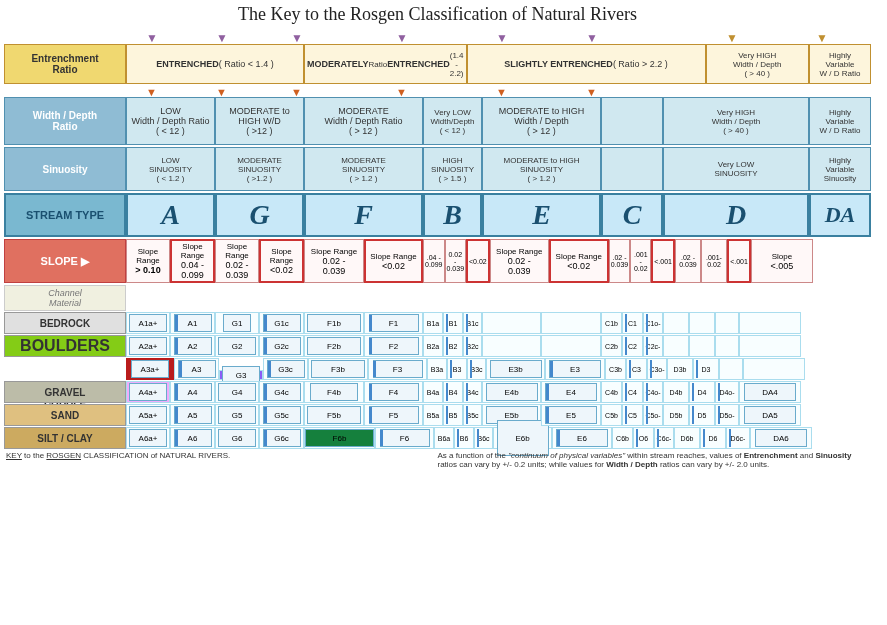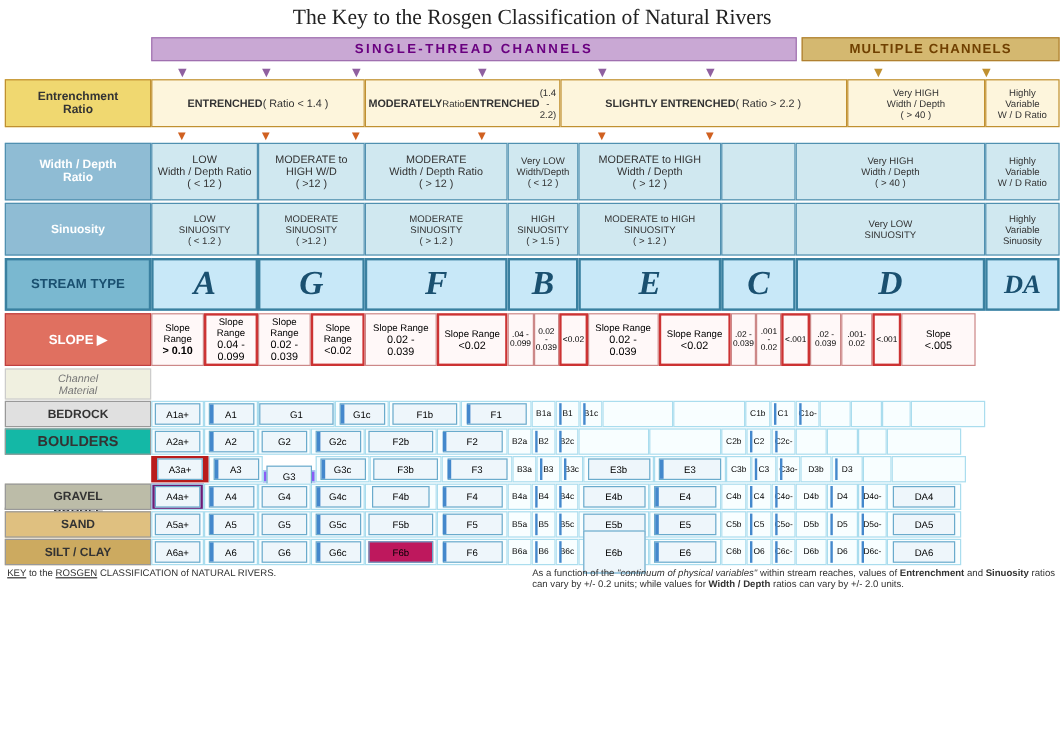--- a/index.html
+++ b/index.html
@@ -1,33 +1,28 @@
 <!DOCTYPE html>
 <html><head>
   <meta charset="utf-8">
   <style>
     * { box-sizing: border-box; margin: 0; padding: 0; }
     body { font-family: Arial, sans-serif; background: #fff; width: 887px; min-height: 625px; overflow-x: hidden; }
     
-    .main-container { width: 887px; padding: 4px 4px 2px 4px; }
+    .main-container { width: 887px; padding: 4px 16px 2px 4px; }
     
     h1.title { text-align: center; font-size: 18px; font-weight: normal; color: #222; margin-bottom: 6px; font-family: Georgia, serif; }
   </style>
 </head>
 <body>
 
 <div class="main-container">
 
   <h1 class="title">The Key to the Rosgen Classification of Natural Rivers</h1>
 
-  <div style="display:flex; margin-bottom:2px; margin-left:122px;">
-    <div style="flex:0 0 538px; background:#c9a8d4; color:#6a0080; text-align:center; font-weight:bold; font-size:11px; letter-spacing:2px; padding:3px 0; border:1px solid #a070b0;">SINGLE-THREAD CHANNELS</div>
-    <div style="flex:0 0 4px;"></div>
-    <div style="flex:1; background:#d4b870; color:#704000; text-align:center; font-weight:bold; font-size:11px; letter-spacing:1px; padding:3px 0; border:1px solid #b08030;">MULTIPLE CHANNELS</div>
-  </div>
 
   <div style="display:flex; margin-left:122px; height:12px; position:relative; width:757px; margin-bottom:1px;">
     <span style="position:absolute; left:20px; color:#9060a0; font-size:12px;">▼</span>
     <span style="position:absolute; left:90px; color:#9060a0; font-size:12px;">▼</span>
     <span style="position:absolute; left:165px; color:#9060a0; font-size:12px;">▼</span>
     <span style="position:absolute; left:270px; color:#9060a0; font-size:12px;">▼</span>
     <span style="position:absolute; left:370px; color:#9060a0; font-size:12px;">▼</span>
     <span style="position:absolute; left:460px; color:#9060a0; font-size:12px;">▼</span>
     <span style="position:absolute; left:600px; color:#c09030; font-size:12px;">▼</span>
     <span style="position:absolute; left:690px; color:#c09030; font-size:12px;">▼</span>
@@ -148,21 +143,21 @@
 
     <div style="flex:0 0 44px; border:1px solid #aaddee; display:flex; align-items:center; justify-content:center; font-size:8px; position:relative; background:#f8feff;">
         <div style="border:1px solid #6aabcc; background:#eef6fb; width:38px; height:18px; display:flex; align-items:center; justify-content:center; font-size:8px;">A1a+</div>
       </div>
     <div style="flex:0 0 45px; border:1px solid #aaddee; display:flex; align-items:center; justify-content:center; font-size:8px; background:#f8feff; position:relative;">
         <div style="border:1px solid #6aabcc; background:#eef6fb; width:38px; height:18px; display:flex; align-items:center; justify-content:center; font-size:8px;">A1</div>
         <div style="position:absolute; top:2px; bottom:2px; width:3px; background:#4488cc; left:4px;"></div>
       </div>
 
     <div style="flex:0 0 44px; border:1px solid #aaddee; display:flex; align-items:center; justify-content:center; font-size:8px; background:#f8feff;">
-        <div style="border:1px solid #6aabcc; background:#eef6fb; width:62px; height:18px; display:flex; align-items:center; justify-content:center; font-size:8px;">G1</div>
+        <div style="border:1px solid #6aabcc; background:#eef6fb; width:28px; height:18px; display:flex; align-items:center; justify-content:center; font-size:8px;">G1</div>
       </div>
     <div style="flex:0 0 45px; border:1px solid #aaddee; display:flex; align-items:center; justify-content:center; font-size:8px; background:#f8feff; position:relative;">
         <div style="border:1px solid #6aabcc; background:#eef6fb; width:38px; height:18px; display:flex; align-items:center; justify-content:center; font-size:8px;">G1c</div>
         <div style="position:absolute; top:2px; bottom:2px; width:3px; background:#4488cc; left:4px;"></div>
       </div>
 
     <div style="flex:0 0 60px; border:1px solid #aaddee; display:flex; align-items:center; justify-content:center; font-size:8px; background:#f8feff;">
         <div style="border:1px solid #6aabcc; background:#eef6fb; width:54px; height:18px; display:flex; align-items:center; justify-content:center; font-size:8px;">F1b</div>
       </div>
     <div style="flex:0 0 59px; border:1px solid #aaddee; display:flex; align-items:center; justify-content:center; font-size:8px; background:#f8feff; position:relative;">
@@ -182,21 +177,21 @@
     <div style="flex:0 0 20px; border:1px solid #aaddee; display:flex; align-items:center; justify-content:center; font-size:7px; background:#f8feff; position:relative;">C1o-<div style="position:absolute; top:1px; bottom:1px; width:2px; background:#4488cc; left:2px;"></div></div>
 
     <div style="flex:0 0 26px; border:1px solid #aaddee; display:flex; align-items:center; justify-content:center; font-size:7px; background:#f8feff;"></div>
     <div style="flex:0 0 26px; border:1px solid #aaddee; display:flex; align-items:center; justify-content:center; font-size:7px; background:#f8feff;"></div>
     <div style="flex:0 0 24px; border:1px solid #aaddee; display:flex; align-items:center; justify-content:center; font-size:7px; background:#f8feff;"></div>
 
     <div style="flex:0 0 62px; border:1px solid #aaddee; display:flex; align-items:center; justify-content:center; font-size:8px; background:#f8feff;"></div>
   </div>
 
   <div style="display:flex; margin-bottom:1px; height:22px;">
-    <div style="flex:0 0 122px; background:#14b8a6; border:1px solid #999; display:flex; align-items:center; justify-content:center; font-size:12px; font-weight:bold; color:#333; text-align:center;">BOULDERS</div>
+    <div style="flex:0 0 122px; background:#84cc16; border:1px solid #999; display:flex; align-items:center; justify-content:center; font-size:16px; font-weight:bold; color:#333; text-align:center;">BOULDERS</div>
     <div style="flex:0 0 44px; border:1px solid #aaddee; display:flex; align-items:center; justify-content:center; font-size:8px; background:#f8feff;">
         <div style="border:1px solid #6aabcc; background:#eef6fb; width:38px; height:18px; display:flex; align-items:center; justify-content:center; font-size:8px;">A2a+</div>
       </div>
     <div style="flex:0 0 45px; border:1px solid #aaddee; display:flex; align-items:center; justify-content:center; font-size:8px; background:#f8feff; position:relative;">
         <div style="border:1px solid #6aabcc; background:#eef6fb; width:38px; height:18px; display:flex; align-items:center; justify-content:center; font-size:8px;">A2</div>
         <div style="position:absolute; top:2px; bottom:2px; width:3px; background:#4488cc; left:4px;"></div>
       </div>
     <div style="flex:0 0 44px; border:1px solid #aaddee; display:flex; align-items:center; justify-content:center; font-size:8px; background:#f8feff;">
         <div style="border:1px solid #6aabcc; background:#eef6fb; width:38px; height:18px; display:flex; align-items:center; justify-content:center; font-size:8px;">G2</div>
       </div>
@@ -262,21 +257,21 @@
     <div style="flex:0 0 21px; border:1px solid #aaddee; display:flex; align-items:center; justify-content:center; font-size:7px; background:#f8feff; position:relative;">C3<div style="position:absolute; top:1px; bottom:1px; width:2px; background:#4488cc; left:2px;"></div></div>
     <div style="flex:0 0 20px; border:1px solid #aaddee; display:flex; align-items:center; justify-content:center; font-size:7px; background:#f8feff; position:relative;">C3o-<div style="position:absolute; top:1px; bottom:1px; width:2px; background:#4488cc; left:2px;"></div></div>
     <div style="flex:0 0 26px; border:1px solid #aaddee; display:flex; align-items:center; justify-content:center; font-size:7px; background:#f8feff;">D3b</div>
     <div style="flex:0 0 26px; border:1px solid #aaddee; display:flex; align-items:center; justify-content:center; font-size:7px; background:#f8feff; position:relative;">D3<div style="position:absolute; top:1px; bottom:1px; width:2px; background:#4488cc; left:2px;"></div></div>
     <div style="flex:0 0 24px; border:1px solid #aaddee; display:flex; align-items:center; justify-content:center; font-size:7px; background:#f8feff;"></div>
     <div style="flex:0 0 62px; border:1px solid #aaddee; display:flex; align-items:center; justify-content:center; font-size:8px; background:#f8feff;"></div>
   </div>
 
   <div style="display:flex; margin-bottom:1px; height:22px;">
     <div style="flex:0 0 122px; background:#bcbca8; border:1px solid #999; display:flex; align-items:center; justify-content:center; font-size:10px; font-weight:bold; color:#333; text-align:center;">GRAVEL</div>
-    <div style="flex:0 0 44px; border:1px solid #aaddee; display:flex; align-items:center; justify-content:center; font-size:8px; background:#701a75;">
+    <div style="flex:0 0 44px; border:1px solid #aaddee; display:flex; align-items:center; justify-content:center; font-size:8px; background:#f0abfc;">
         <div style="border:1px solid #6aabcc; background:#eef6fb; width:38px; height:18px; display:flex; align-items:center; justify-content:center; font-size:8px;">A4a+</div>
       </div>
     <div style="flex:0 0 45px; border:1px solid #aaddee; display:flex; align-items:center; justify-content:center; font-size:8px; background:#f8feff; position:relative;">
         <div style="border:1px solid #6aabcc; background:#eef6fb; width:38px; height:18px; display:flex; align-items:center; justify-content:center; font-size:8px;">A4</div>
         <div style="position:absolute; top:2px; bottom:2px; width:3px; background:#4488cc; left:4px;"></div>
       </div>
     <div style="flex:0 0 44px; border:1px solid #aaddee; display:flex; align-items:center; justify-content:center; font-size:8px; background:#f8feff;">
         <div style="border:1px solid #6aabcc; background:#eef6fb; width:38px; height:18px; display:flex; align-items:center; justify-content:center; font-size:8px;">G4</div>
       </div>
     <div style="flex:0 0 45px; border:1px solid #aaddee; display:flex; align-items:center; justify-content:center; font-size:8px; background:#f8feff; position:relative;">
@@ -365,21 +360,21 @@
         <div style="position:absolute; top:2px; bottom:2px; width:3px; background:#4488cc; left:4px;"></div>
       </div>
     <div style="flex:0 0 44px; border:1px solid #aaddee; display:flex; align-items:center; justify-content:center; font-size:8px; background:#f8feff;">
         <div style="border:1px solid #6aabcc; background:#eef6fb; width:38px; height:18px; display:flex; align-items:center; justify-content:center; font-size:8px;">G6</div>
       </div>
     <div style="flex:0 0 45px; border:1px solid #aaddee; display:flex; align-items:center; justify-content:center; font-size:8px; background:#f8feff; position:relative;">
         <div style="border:1px solid #6aabcc; background:#eef6fb; width:38px; height:18px; display:flex; align-items:center; justify-content:center; font-size:8px;">G6c</div>
         <div style="position:absolute; top:2px; bottom:2px; width:3px; background:#4488cc; left:4px;"></div>
       </div>
     <div style="flex:0 0 60px; border:1px solid #aaddee; display:flex; align-items:center; justify-content:center; font-size:8px; background:#f8feff;">
-        <div style="border:1px solid #6aabcc; background:#be185d; width:54px; height:18px; display:flex; align-items:center; justify-content:center; font-size:8px;">F6b</div>
+        <div style="border:1px solid #6aabcc; background:#15803d; width:69px; height:18px; display:flex; align-items:center; justify-content:center; font-size:8px;">F6b</div>
       </div>
     <div style="flex:0 0 59px; border:1px solid #aaddee; display:flex; align-items:center; justify-content:center; font-size:8px; background:#f8feff; position:relative;">
         <div style="border:1px solid #6aabcc; background:#eef6fb; width:50px; height:18px; display:flex; align-items:center; justify-content:center; font-size:8px;">F6</div>
         <div style="position:absolute; top:2px; bottom:2px; width:3px; background:#4488cc; left:4px;"></div>
       </div>
     <div style="flex:0 0 20px; border:1px solid #aaddee; display:flex; align-items:center; justify-content:center; font-size:7px; background:#f8feff;">B6a</div>
     <div style="flex:0 0 20px; border:1px solid #aaddee; display:flex; align-items:center; justify-content:center; font-size:7px; background:#f8feff; position:relative;">B6<div style="position:absolute; top:1px; bottom:1px; width:2px; background:#4488cc; left:2px;"></div></div>
     <div style="flex:0 0 19px; border:1px solid #aaddee; display:flex; align-items:center; justify-content:center; font-size:7px; background:#f8feff; position:relative;">B6c<div style="position:absolute; top:1px; bottom:1px; width:2px; background:#4488cc; left:2px;"></div></div>
     <div style="flex:0 0 59px; border:1px solid #aaddee; display:flex; align-items:center; justify-content:center; font-size:8px; background:#f8feff;">
         <div style="border:1px solid #6aabcc; background:#eef6fb; width:52px; height:36px; display:flex; align-items:center; justify-content:center; font-size:8px;">E6b</div>

